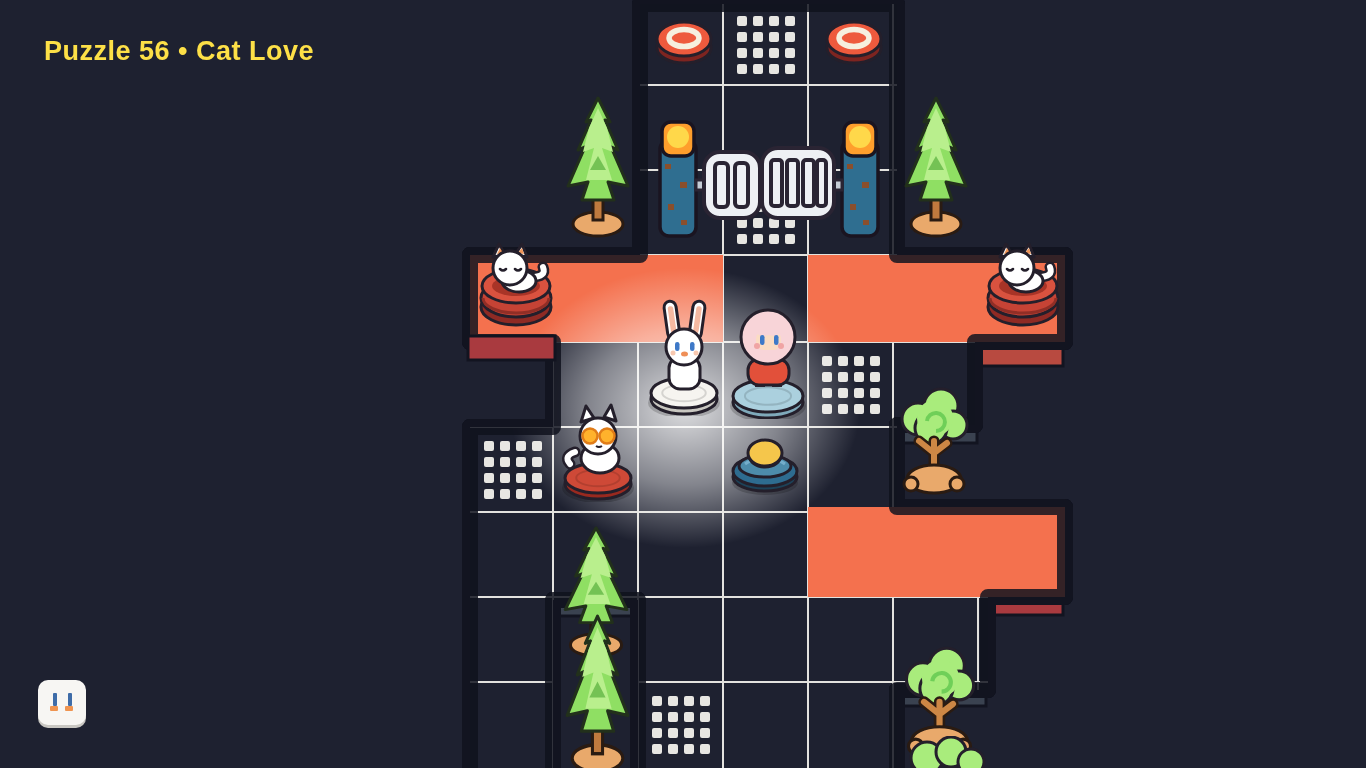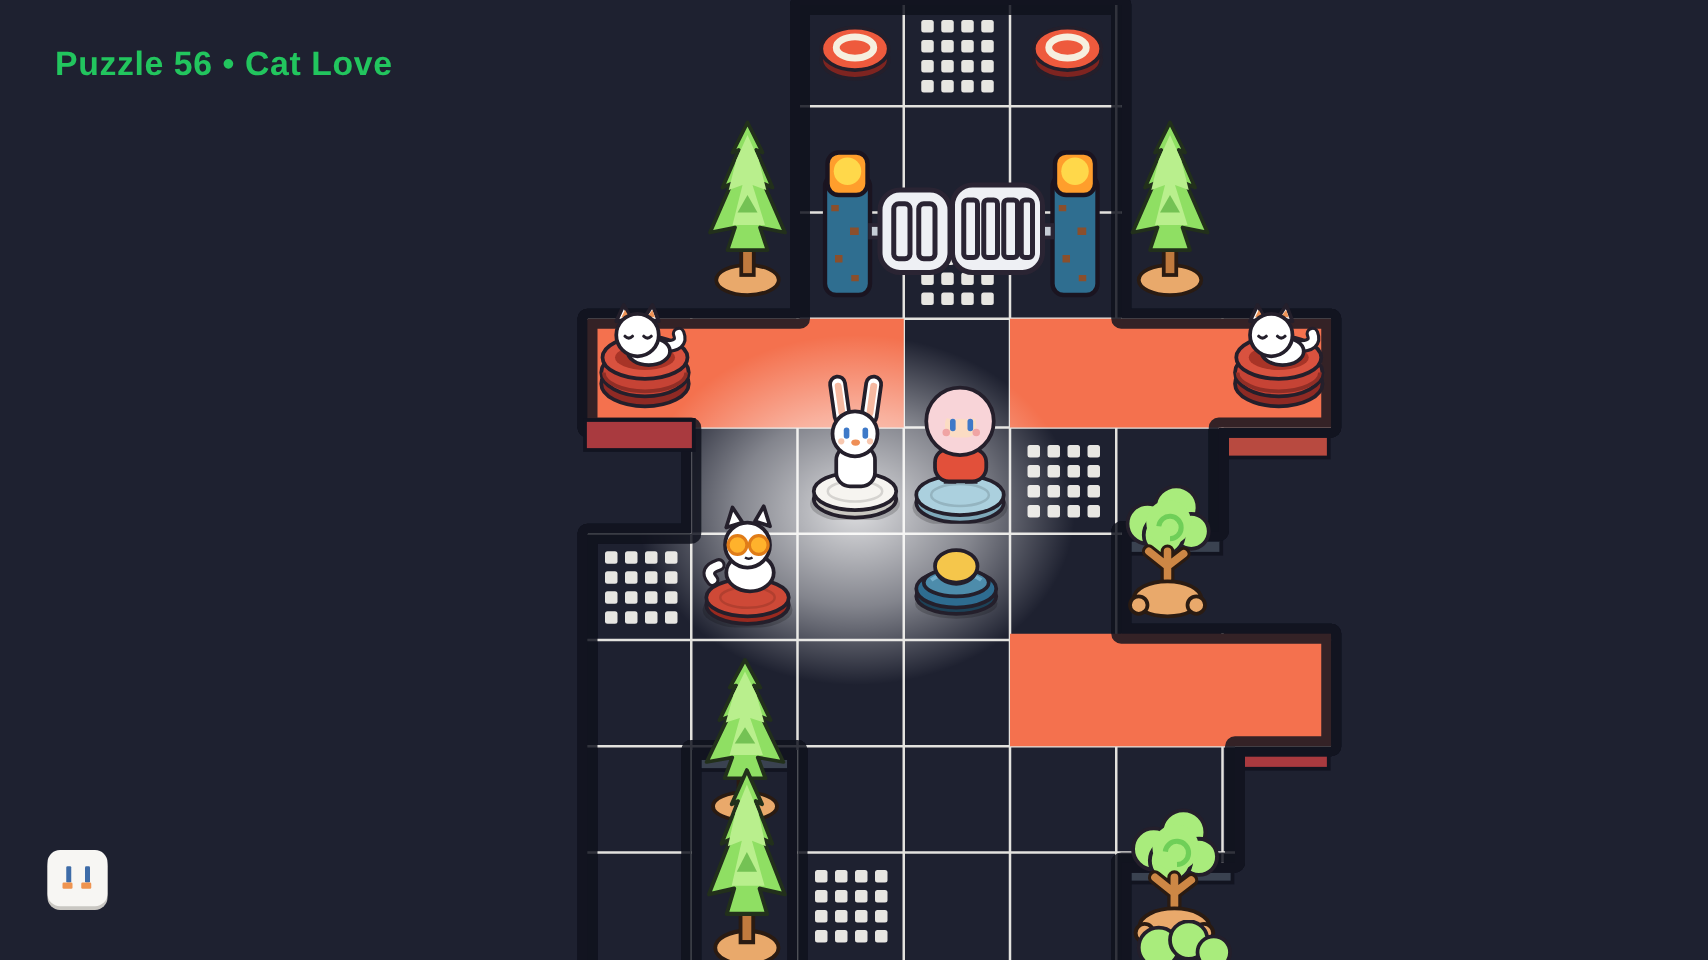--- a/index.html
+++ b/index.html
@@ -165,21 +165,21 @@
         </g>
       <ellipse cx="685" cy="408" rx="175" ry="140" fill="url(#glowGrad)"></ellipse>
       <use href="#bpath" fill="none" stroke="#121420" stroke-width="2.5" stroke-linejoin="round" opacity=".85"></use>
     </g>
 
     <g>
       <rect x="468" y="336" width="87" height="24" fill="#a93a3f" stroke="#121420" stroke-width="3"></rect>
     </g>
   </svg>
 
-  <div id="page-title" style="color: #22c55e;">Puzzle 56 • Cat Love</div>
+  <div id="page-title" style="color: #fde047;">Puzzle 56 • Cat Love</div>
 
   <div id="entities">
       <div class="entity" style="left: 653px; top: 12px; width: 62px; height: 56px;">
         <svg viewBox="0 0 62 56" preserveAspectRatio="none">
     <ellipse cx="31" cy="36" rx="27" ry="15" fill="#7e2420" stroke="#241f2b" stroke-width="3"></ellipse>
     <ellipse cx="31" cy="27" rx="27" ry="17" fill="#ee5a3d" stroke="#241f2b" stroke-width="3"></ellipse>
     <ellipse cx="31" cy="26" rx="15" ry="8.5" fill="none" stroke="#f6efdf" stroke-width="5.5"></ellipse>
   </svg>
       </div>
       <div class="entity" style="left: 823px; top: 12px; width: 62px; height: 56px;">

